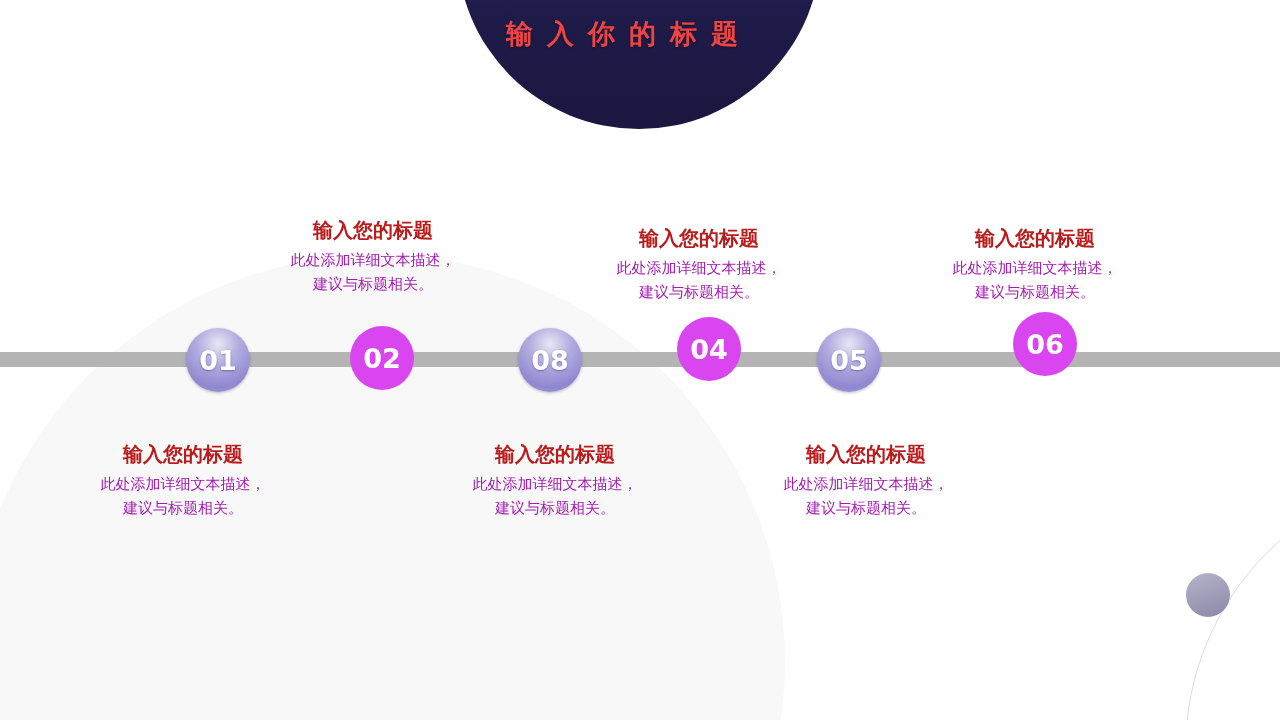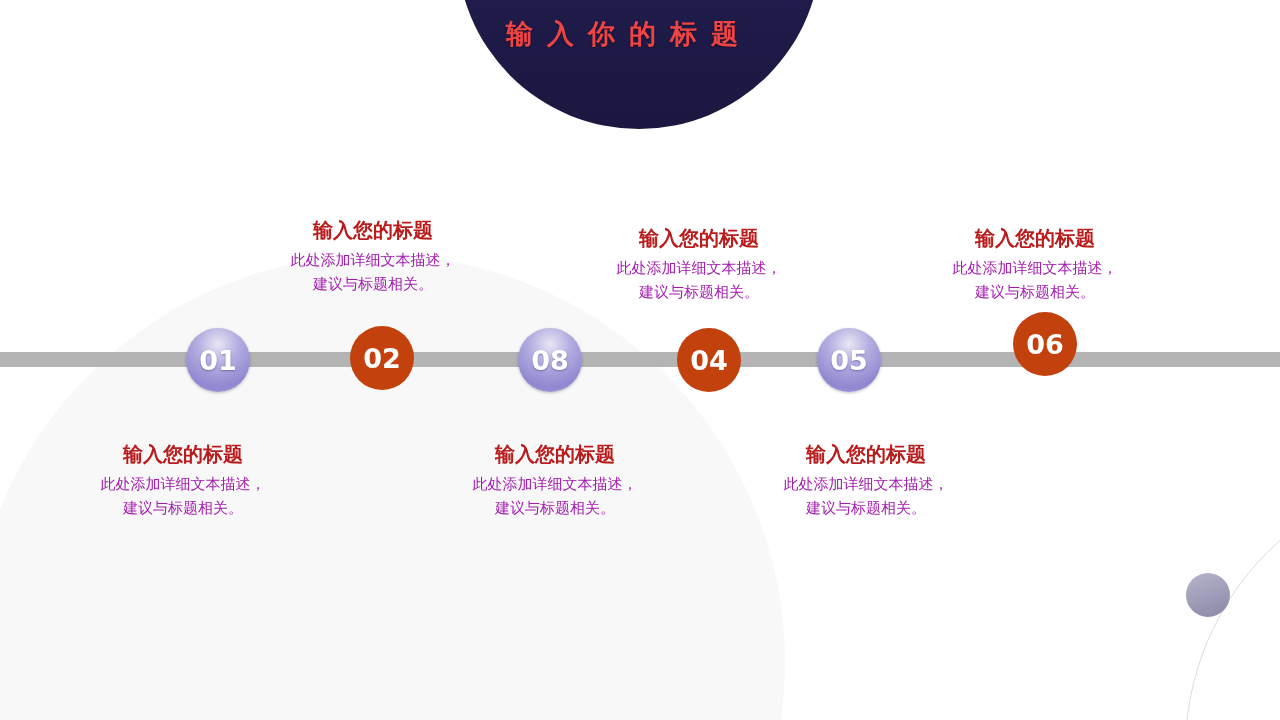--- a/index.html
+++ b/index.html
@@ -5,41 +5,41 @@
   html, body { margin:0; padding:0; }
   body { width:1280px; height:720px; position:relative; overflow:hidden; background:#ffffff; font-family:"DejaVu Sans","Liberation Sans",sans-serif; }
   .bg-circle { position:absolute; left:-30px; top:255px; width:815px; height:815px; border-radius:50%; background:#f8f8f8; }
   .deco-ring { position:absolute; left:1185px; top:470px; width:560px; height:560px; border-radius:50%; border:1px solid #dcdcdc; box-sizing:border-box; }
   .deco-ball { position:absolute; left:1186px; top:573px; width:44px; height:44px; border-radius:50%; background:linear-gradient(160deg,#b6b3cb 0%,#8b88a8 100%); }
   .title-circle { position:absolute; left:457px; top:-235px; width:364px; height:364px; border-radius:50%; background:linear-gradient(180deg,#28245e 0%,#1b1740 100%); }
   .page-title { position:absolute; left:440px; top:16px; width:364px; text-align:center; color:#ef4444; font-weight:bold; font-size:27px; letter-spacing:14px; padding-left:14px; box-sizing:border-box; text-shadow:0 1px 2px rgba(0,0,0,0.4); }
   .track { position:absolute; left:0; top:352px; width:1280px; height:15px; background:#b4b4b4; }
   .node { position:absolute; width:64px; height:64px; border-radius:50%; display:flex; align-items:center; justify-content:center; color:#ffffff; font-weight:bold; font-size:27px; box-sizing:border-box; }
   .node.light { background:radial-gradient(circle at 50% 25%, #e8e6f4 0%, #b3aee0 35%, #8f87d0 75%, #aaa5dc 100%); box-shadow:0 1px 3px rgba(0,0,0,0.25); text-shadow:0 1px 2px rgba(60,50,120,0.5); }
-  .node.dark { background:#c2410c; }
+  .node.dark { background:#d946ef; }
   .item { position:absolute; width:220px; text-align:center; }
   .item-title { font-size:20px; font-weight:bold; color:#b91c1c; line-height:28px; }
   .item-desc { font-size:15px; color:#a21caf; line-height:24px; margin-top:4px; }
 </style>
 </head>
 <body>
 
 <div class="bg-circle"></div>
 <div class="deco-ring"></div>
 <div class="deco-ball"></div>
 
 <div class="title-circle"></div>
 <div class="page-title">输入你的标题</div>
 
 <div class="track"></div>
 
 <div class="node light" style="left:186px;top:328px;">01</div>
 <div class="node dark" style="left:350px;top:326px;">02</div>
 <div class="node light" style="left:518px;top:328px;">08</div>
-<div class="node dark" style="left:677px;top:328px;">04</div>
+<div class="node dark" style="left:677px;top:317px;">04</div>
 <div class="node light" style="left:817px;top:328px;">05</div>
 <div class="node dark" style="left:1013px;top:312px;">06</div>
 
 <div class="item" style="left:73px;top:440px;">
   <div class="item-title">输入您的标题</div>
   <div class="item-desc">
     <div>此处添加详细文本描述，</div>
     <div>建议与标题相关。</div>
   </div>
 </div>

